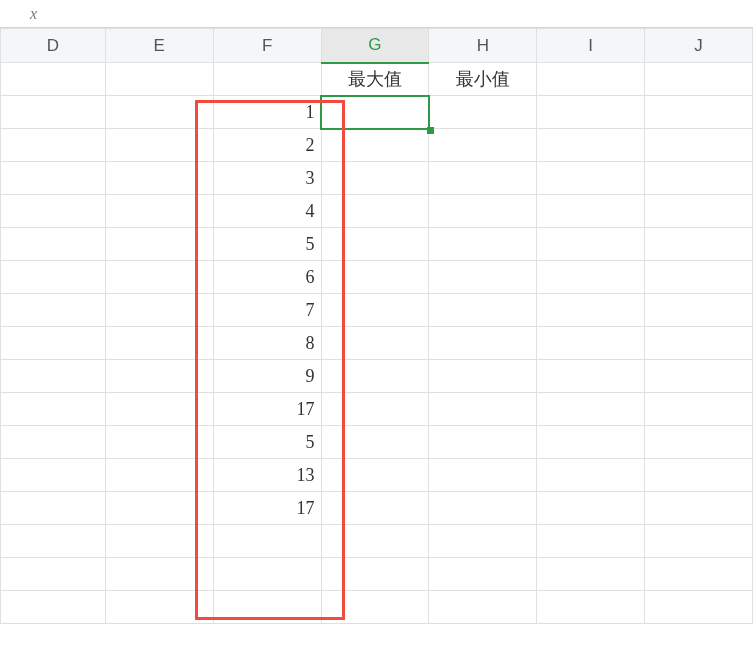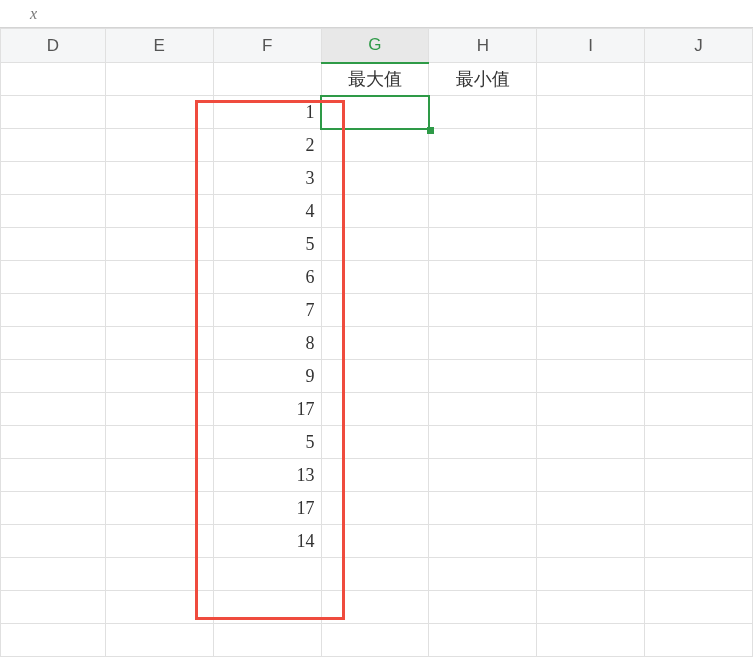--- a/index.html
+++ b/index.html
@@ -240,29 +240,20 @@
           <td></td>
           <td>17</td>
           <td></td>
           <td></td>
           <td></td>
           <td></td>
         </tr>
       <tr>
           <td></td>
           <td></td>
-          <td>14</td>
-          <td></td>
-          <td></td>
-          <td></td>
-          <td></td>
-        </tr>
-      <tr>
-          <td></td>
-          <td></td>
           <td></td>
           <td></td>
           <td></td>
           <td></td>
           <td></td>
         </tr>
       <tr>
           <td></td>
           <td></td>
           <td></td>

